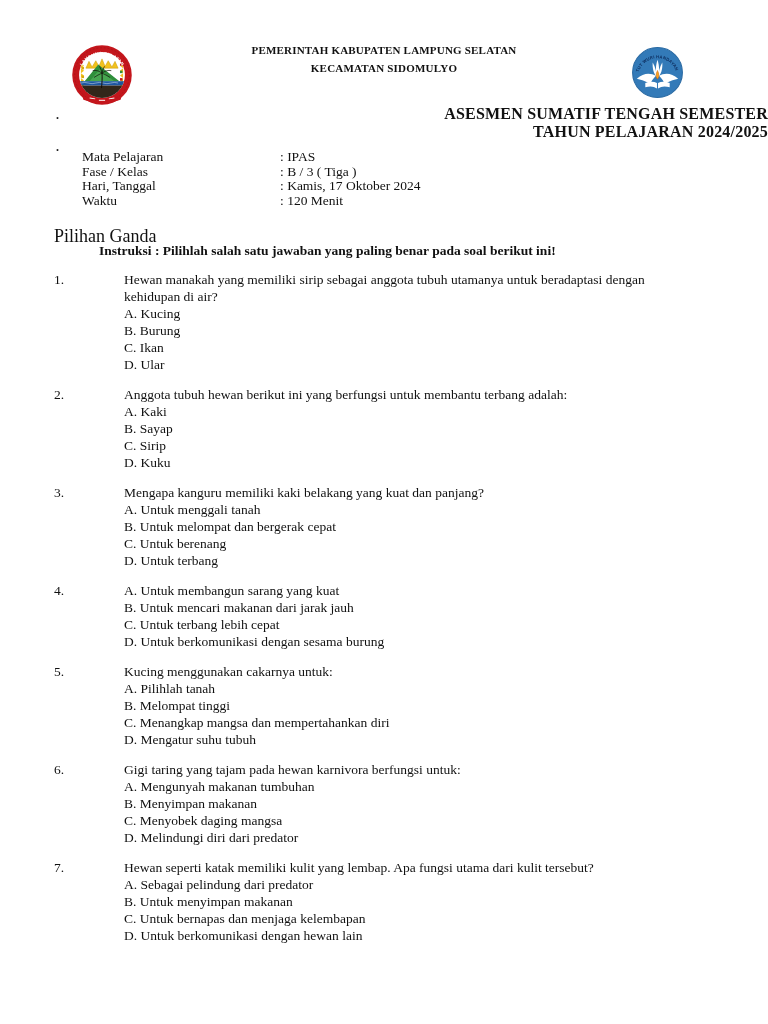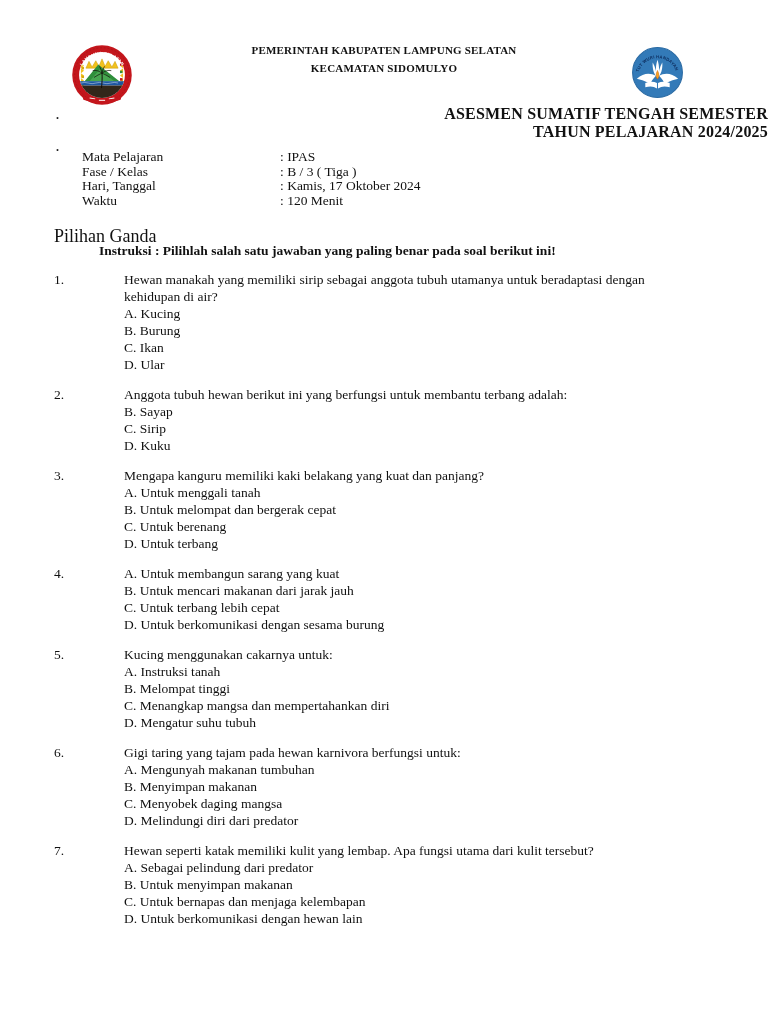--- a/index.html
+++ b/index.html
@@ -164,20 +164,21 @@
           <div class="q-option">A. Kucing</div>
           <div class="q-option">B. Burung</div>
           <div class="q-option">C. Ikan</div>
           <div class="q-option">D. Ular</div>
         </div>
       </div>
       <div class="question">
         <div class="q-num">2.</div>
         <div class="q-body">
           <div class="q-text">Anggota tubuh hewan berikut ini yang berfungsi untuk membantu terbang adalah:</div>
+          <div class="q-option">A. Kaki</div>
           <div class="q-option">B. Sayap</div>
           <div class="q-option">C. Sirip</div>
           <div class="q-option">D. Kuku</div>
         </div>
       </div>
       <div class="question">
         <div class="q-num">3.</div>
         <div class="q-body">
           <div class="q-text">Mengapa kanguru memiliki kaki belakang yang kuat dan panjang?</div>
           <div class="q-option">A. Untuk menggali tanah</div>
@@ -192,21 +193,21 @@
           <div class="q-option">A. Untuk membangun sarang yang kuat</div>
           <div class="q-option">B. Untuk mencari makanan dari jarak jauh</div>
           <div class="q-option">C. Untuk terbang lebih cepat</div>
           <div class="q-option">D. Untuk berkomunikasi dengan sesama burung</div>
         </div>
       </div>
       <div class="question">
         <div class="q-num">5.</div>
         <div class="q-body">
           <div class="q-text">Kucing menggunakan cakarnya untuk:</div>
-          <div class="q-option">A. Instruksi tanah</div>
+          <div class="q-option">A. Pilihlah tanah</div>
           <div class="q-option">B. Melompat tinggi</div>
           <div class="q-option">C. Menangkap mangsa dan mempertahankan diri</div>
           <div class="q-option">D. Mengatur suhu tubuh</div>
         </div>
       </div>
       <div class="question">
         <div class="q-num">6.</div>
         <div class="q-body">
           <div class="q-text">Gigi taring yang tajam pada hewan karnivora berfungsi untuk:</div>
           <div class="q-option">A. Mengunyah makanan tumbuhan</div>

